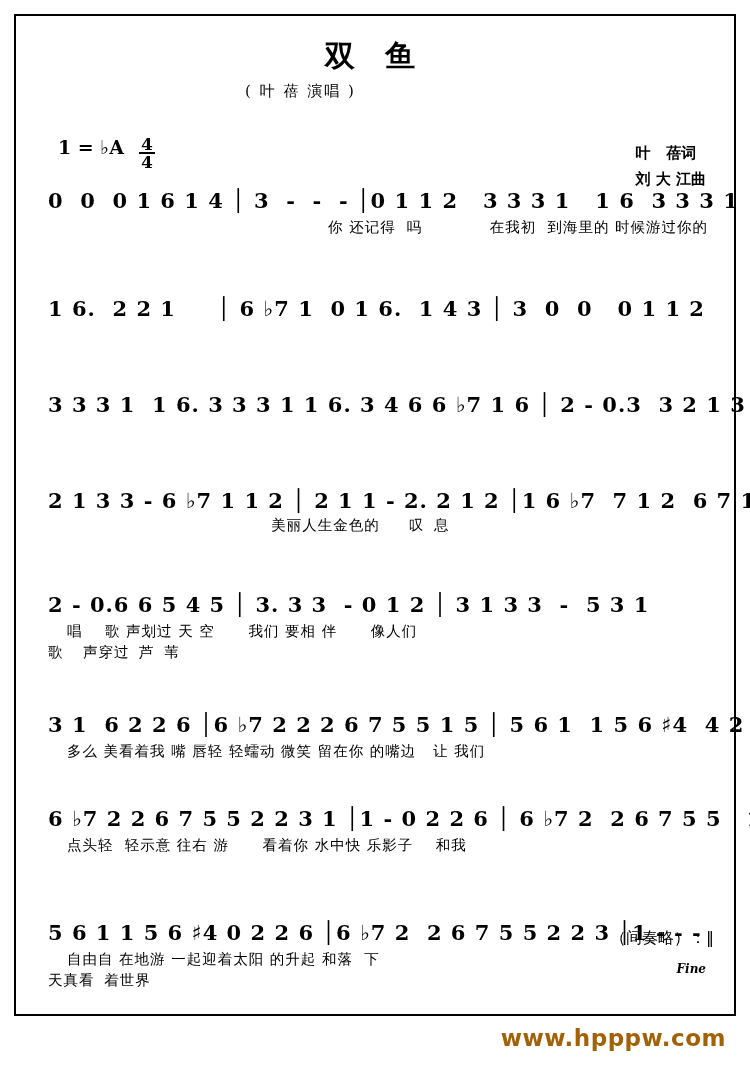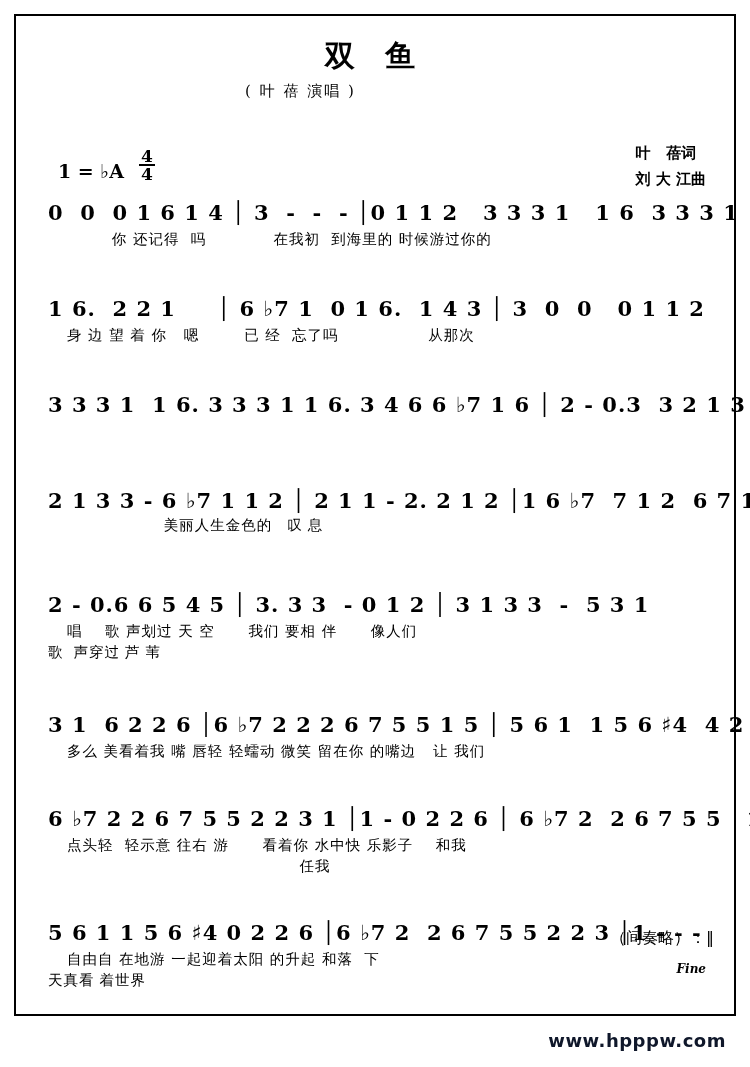--- a/index.html
+++ b/index.html
@@ -46,26 +46,26 @@
     left: 0;
     width: 601px;
     text-align: center;
     font-family: "DejaVu Serif", serif;
     font-size: 15px;
     letter-spacing: 2px;
   }
   .keysig {
     position: absolute;
     left: 58px;
-    top: 148px;
+    top: 136px;
     font-family: "DejaVu Serif", serif;
     font-size: 19px;
     font-weight: bold;
     display: flex;
-    align-items: flex-end;
+    align-items: flex-start;
     gap: 3px;
   }
   .meter {
     display: inline-block;
     margin-left: 12px;
     text-align: center;
     line-height: 0.95;
     font-size: 17px;
     font-weight: bold;
   }
@@ -98,21 +98,21 @@
   }
   .lyric {
     font-family: "DejaVu Serif", serif;
     font-size: 14.5px;
     letter-spacing: 1px;
     white-space: pre;
     margin-top: 4px;
     margin-left: 19px;
   }
   .lyric2 {
-    font-family: Liberation Sans, sans-serif;
+    font-family: Liberation Mono, monospace;
     font-size: 14.5px;
     letter-spacing: 1px;
     white-space: pre;
     margin-top: 2px;
   }
   .interlude {
     position: absolute;
     right: 36px;
     top: 928px;
     font-size: 16px;
@@ -124,24 +124,24 @@
     font-size: 12px;
     font-style: italic;
     font-weight: bold;
     font-family: "DejaVu Serif", serif;
   }
   .watermark {
     position: absolute;
     right: 24px;
     bottom: 16px;
     font-family: "DejaVu Sans", sans-serif;
-    font-size: 18px;
+    font-size: 23px;
     font-weight: bold;
     letter-spacing: 0.5px;
-    color: #0f172a;
+    color: #a16207;
   }
 </style>
 </head>
 <body>
 
 <div class="sheet">
 
   <div class="frame"></div>
 
   <div class="title">双 鱼</div>
@@ -153,28 +153,27 @@
       <span class="num">4</span>
       <span class="den">4</span>
     </span>
   </div>
 
   <div class="credits">
     <div>叶   蓓词</div>
     <div>刘 大 江曲</div>
   </div>
 
-  <div class="system" style="top:200px;">
+  <div class="system" style="top:188px;text-align:right;">
     <div class="notes">0  0  0 1 6 1 4 │ 3  -  -  - │0 1 1 2   3 3 3 1   1 6  3 3 3 1</div>
     <div class="lyric">        你 还记得  吗            在我初  到海里的 时候游过你的</div>
   </div>
 
   <div class="system" style="top:296px;">
     <div class="notes">1 6.  2 2 1     │ 6 ♭7 1  0 1 6.  1 4 3 │ 3  0  0   0 1 1 2</div>
-    <div class="lyric">身 边 望 着 你   嗯        已 经  忘了吗                从那次</div>
   </div>
 
   <div class="system" style="top:392px;">
     <div class="notes">3 3 3 1  1 6. 3 3 3 1 1 6. 3 4 6 6 ♭7 1 6 │ 2 - 0.3  3 2 1 3</div>
   </div>
 
   <div class="system" style="top:488px;">
     <div class="notes">2 1 3 3 - 6 ♭7 1 1 2 │ 2 1 1 - 2. 2 1 2 │1 6 ♭7  7 1 2  6 7 1 6</div>
     <div class="lyric2">                       美丽人生金色的   叹 息</div>
   </div>
@@ -186,21 +185,20 @@
   </div>
 
   <div class="system" style="top:712px;">
     <div class="notes">3 1  6 2 2 6 │6 ♭7 2 2 2 6 7 5 5 1 5 │ 5 6 1  1 5 6 ♯4  4 2  2 6</div>
     <div class="lyric">多么 美看着我 嘴 唇轻 轻蠕动 微笑 留在你 的嘴边   让 我们</div>
   </div>
 
   <div class="system" style="top:806px;">
     <div class="notes">6 ♭7 2 2 6 7 5 5 2 2 3 1 │1 - 0 2 2 6 │ 6 ♭7 2  2 6 7 5 5   1 5</div>
     <div class="lyric">点头轻  轻示意 往右 游      看着你 水中快 乐影子    和我</div>
-    <div class="lyric2">                                                  任我</div>
   </div>
 
   <div class="system" style="top:920px;">
     <div class="notes">5 6 1 1 5 6 ♯4 0 2 2 6 │6 ♭7 2  2 6 7 5 5 2 2 3 │1 - - -</div>
     <div class="lyric">自由自 在地游 一起迎着太阳 的升起 和落  下</div>
     <div class="lyric2">天真看 着世界</div>
   </div>
 
   <div class="interlude">（间奏略）：‖</div>
   <div class="fine">Fine</div>

